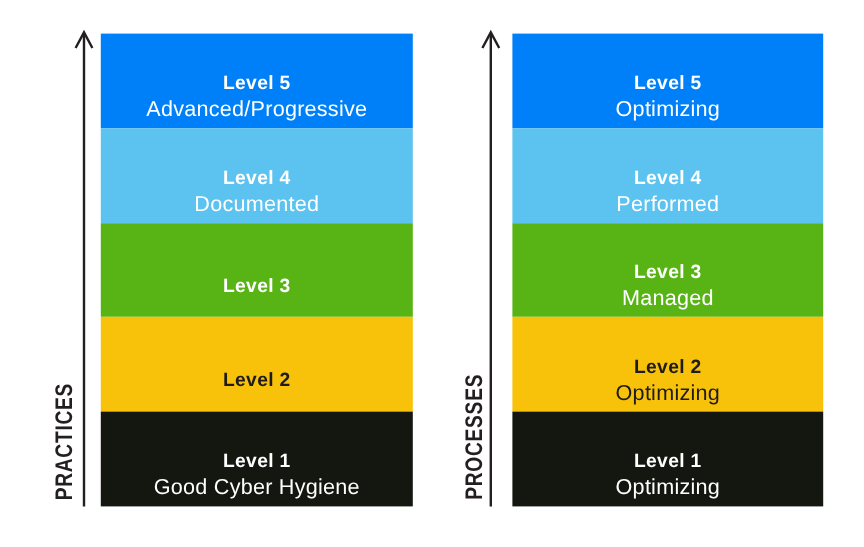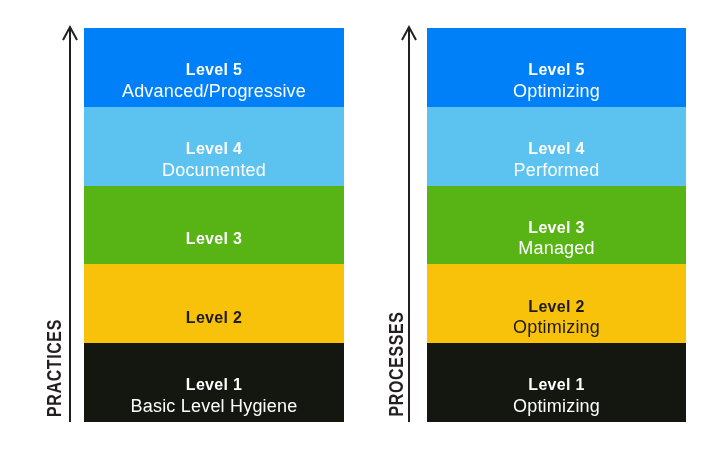--- a/index.html
+++ b/index.html
@@ -56,21 +56,21 @@
       <div class="band-subtitle">Documented</div>
     </div>
     <div class="band" style="background-color: rgb(88, 180, 20); color: rgb(255, 255, 255);">
       <div class="band-title">Level 3</div>
     </div>
     <div class="band" style="background-color: rgb(248, 194, 10); color: rgb(30, 27, 28);">
       <div class="band-title">Level 2</div>
     </div>
     <div class="band" style="background-color: rgb(19, 23, 15); color: rgb(255, 255, 255);">
       <div class="band-title">Level 1</div>
-      <div class="band-subtitle">Basic Level Hygiene</div>
+      <div class="band-subtitle">Good Cyber Hygiene</div>
     </div>
   </div>
 
   <div class="axis-label right" style="color: rgb(35, 31, 32);">PROCESSES</div>
   <svg class="arrow right" width="18" height="400" viewBox="0 0 18 400" style="color: rgb(35, 31, 32);">
     <line x1="9" y1="4" x2="9" y2="398" stroke="currentColor" stroke-width="2"></line>
     <polyline points="2,16 9,3 16,16" fill="none" stroke="currentColor" stroke-width="2"></polyline>
   </svg>
 
   <div class="bands right">

